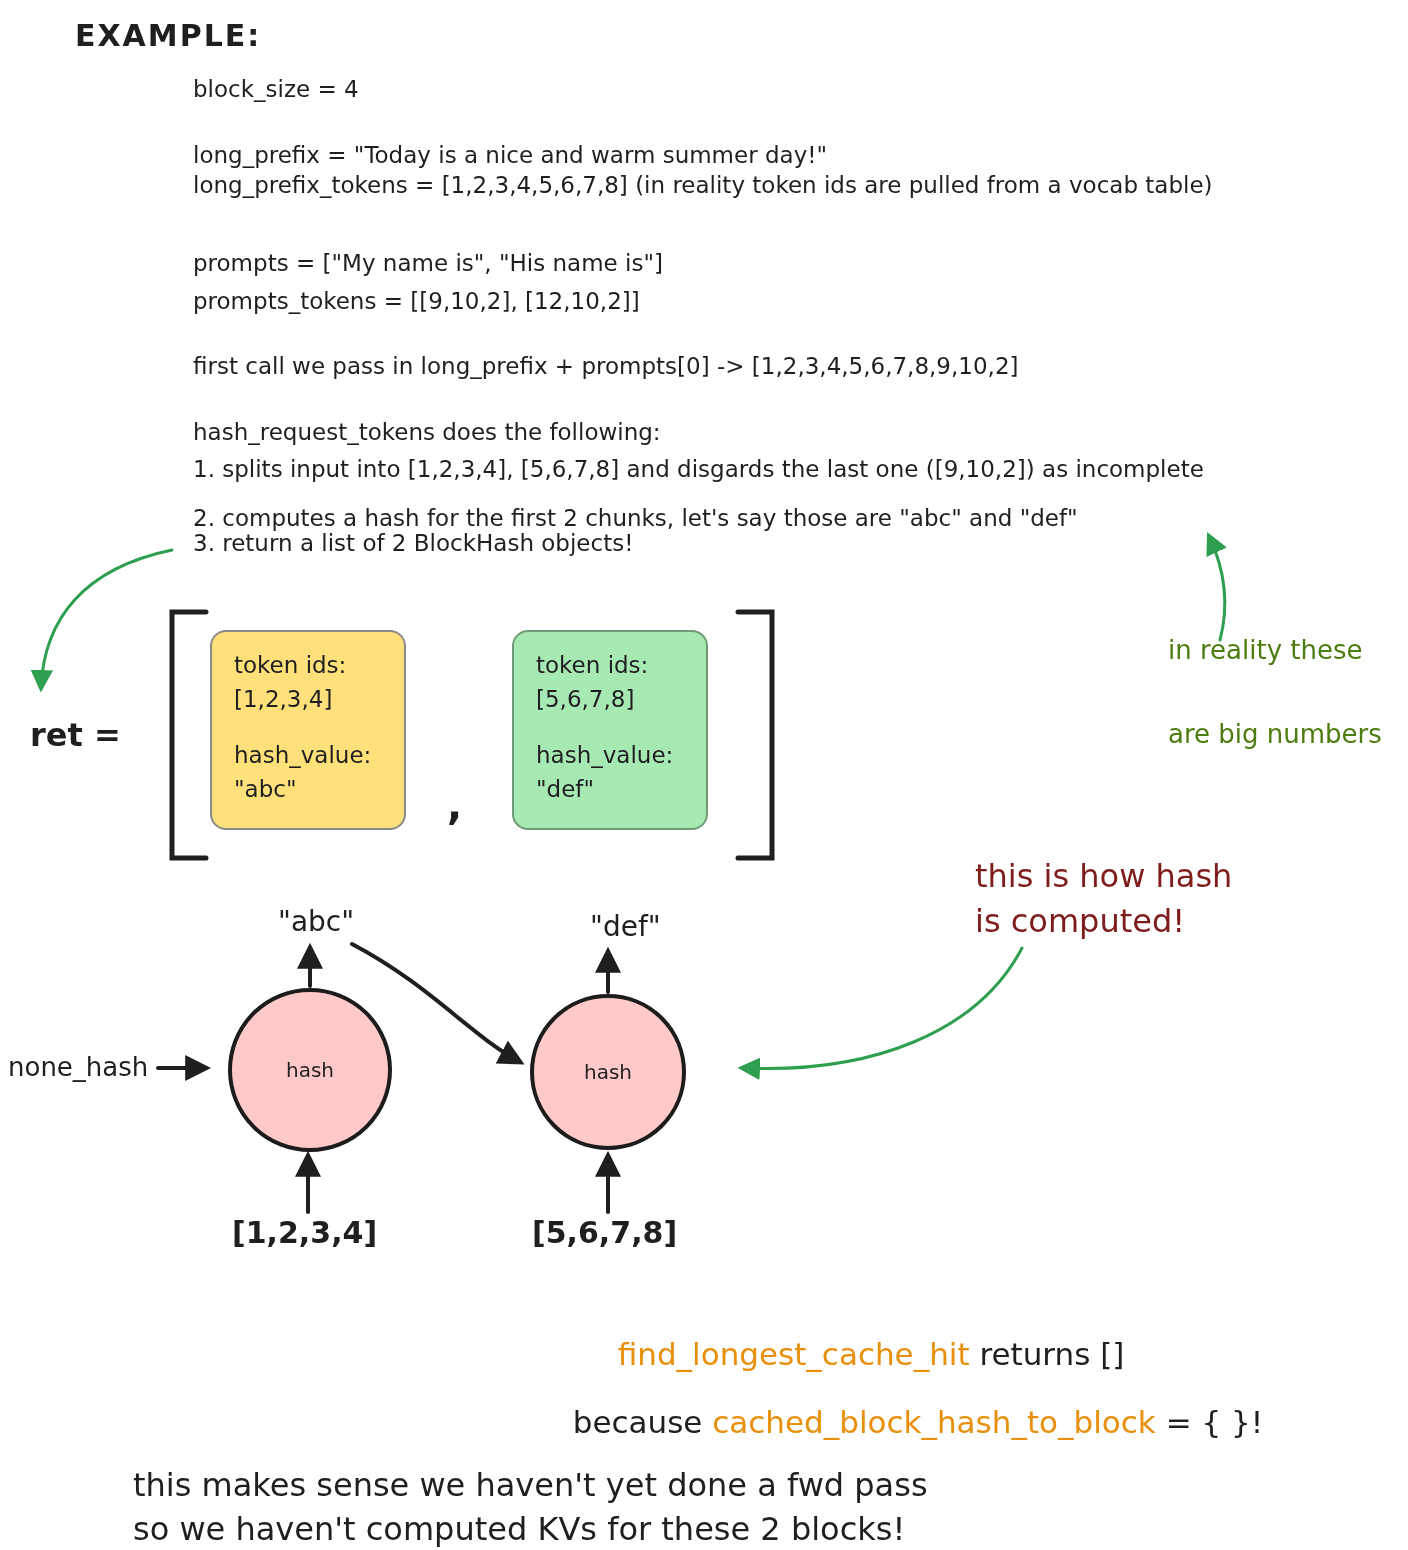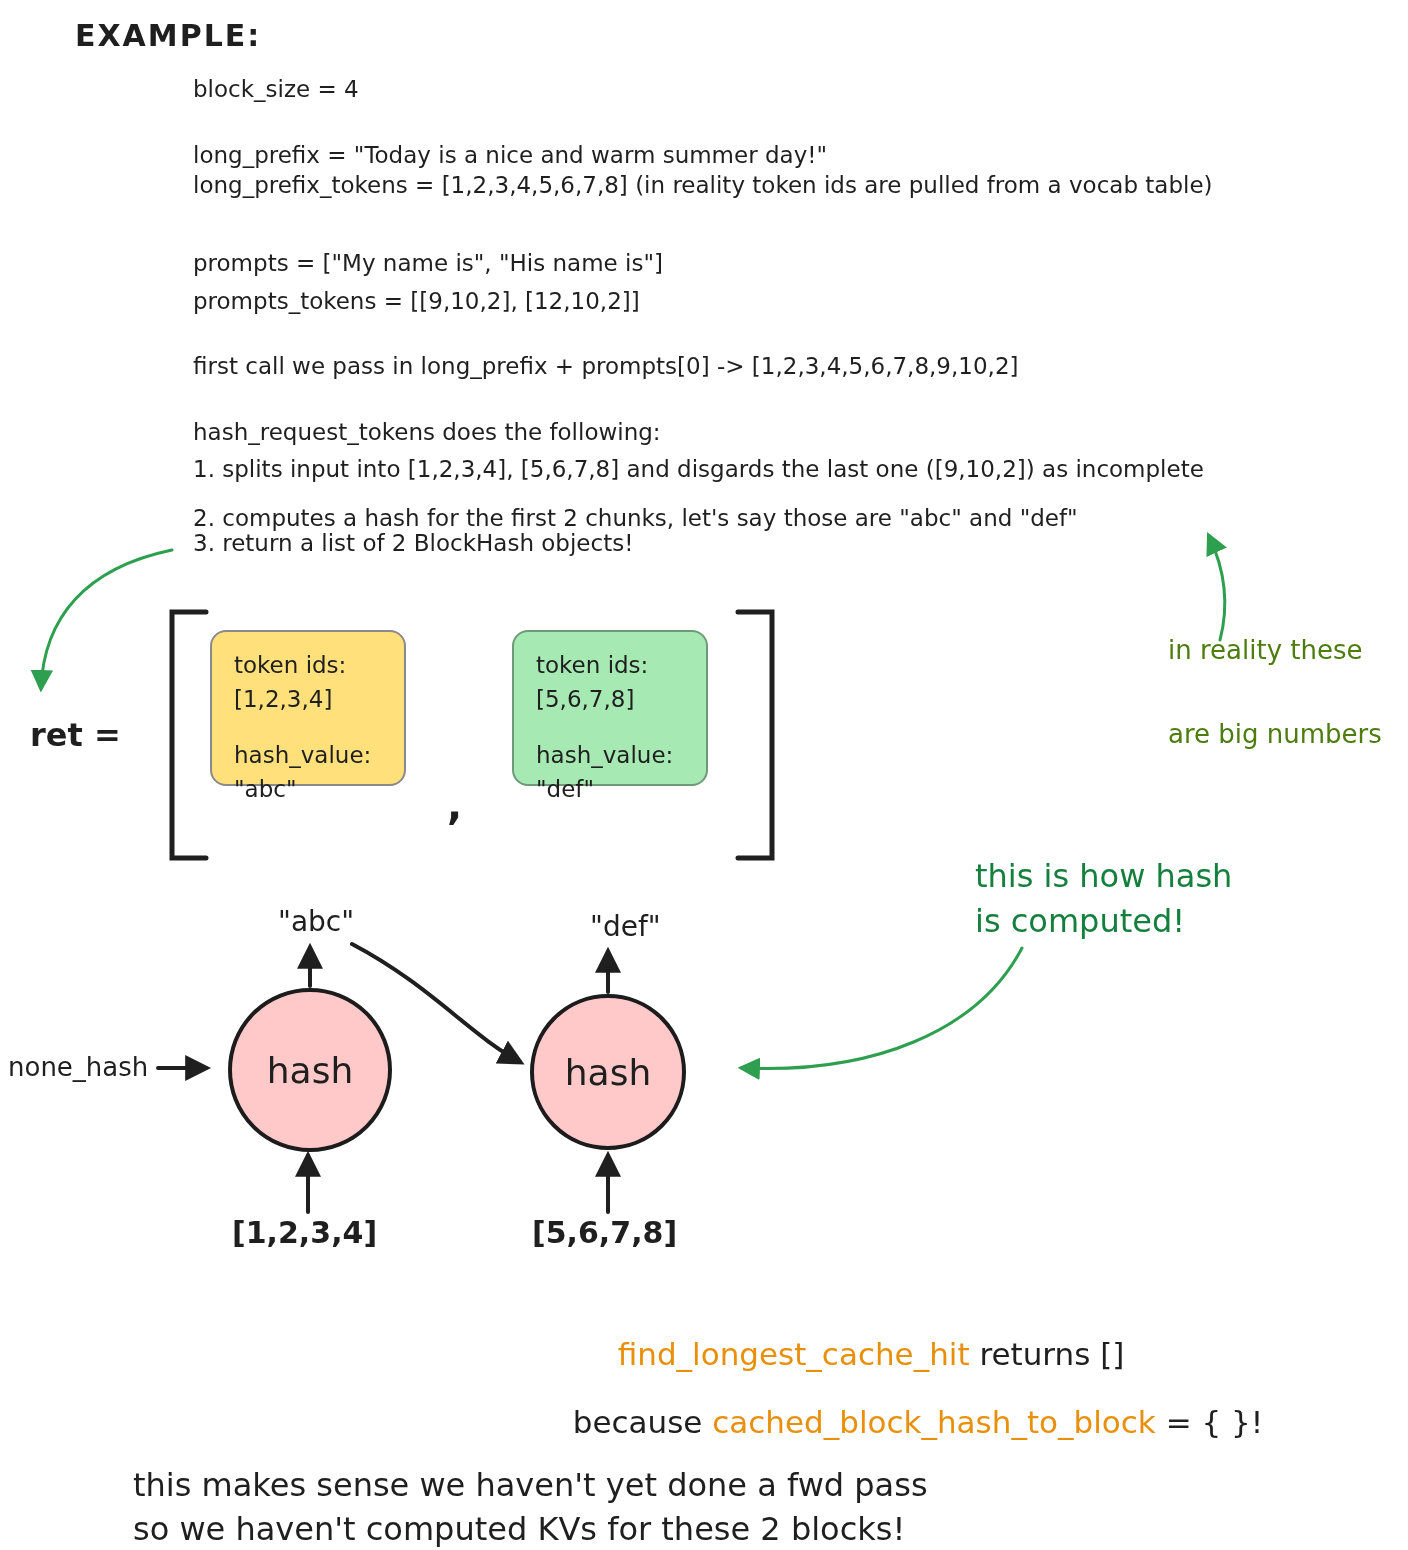--- a/index.html
+++ b/index.html
@@ -5,30 +5,30 @@
   html,body{margin:0;padding:0;}
   body{
     width:1408px;height:1550px;position:relative;background:#ffffff;
     font-family:"DejaVu Sans", sans-serif;color:#1f1f1f;overflow:hidden;
   }
   .abs{position:absolute;white-space:pre;}
   .title{font-size:30px;font-weight:bold;letter-spacing:2px;}
   .code-line{font-size:23px;}
   .ret-label{font-size:32px;font-weight:600;}
   .comma{font-size:40px;font-weight:600;}
-  .card{position:absolute;width:196px;height:156px;border-radius:16px;box-sizing:border-box;
+  .card{position:absolute;width:196px;height:200px;border-radius:16px;box-sizing:border-box;
         padding:16px 0 0 22px;z-index:2;}
   .card-yellow{background:#ffe07a;border:2px solid #8a8a8a;}
   .card-green{background:#a6e9b2;border:2px solid #6f9a77;}
   .card .cl{font-size:23px;line-height:34px;white-space:pre;}
   .card .gap{height:22px;}
   .green-note{color:#4d7c0f;font-size:26px;line-height:1.4;}
-  .green-note-big{color:#15803d;font-size:32px;line-height:1.35;font-weight:500;}
+  .green-note-big{color:#7f1d1d;font-size:32px;line-height:1.35;font-weight:500;}
   .io-label{font-size:28px;font-weight:500;}
-  .hash-label{font-size:36px;font-weight:500;z-index:3;}
+  .hash-label{font-size:20px;font-weight:500;z-index:3;}
   .tokens-label{font-size:30px;font-weight:600;}
   .none-hash{font-size:26px;}
   .result-line{font-size:31px;font-weight:500;}
   .orange{color:#e8900c;}
   .footer-line{font-size:32px;font-weight:500;}
   svg.layer{position:absolute;left:0;top:0;z-index:1;}
   .txt{z-index:3;}
 </style>
 </head>
 <body>

